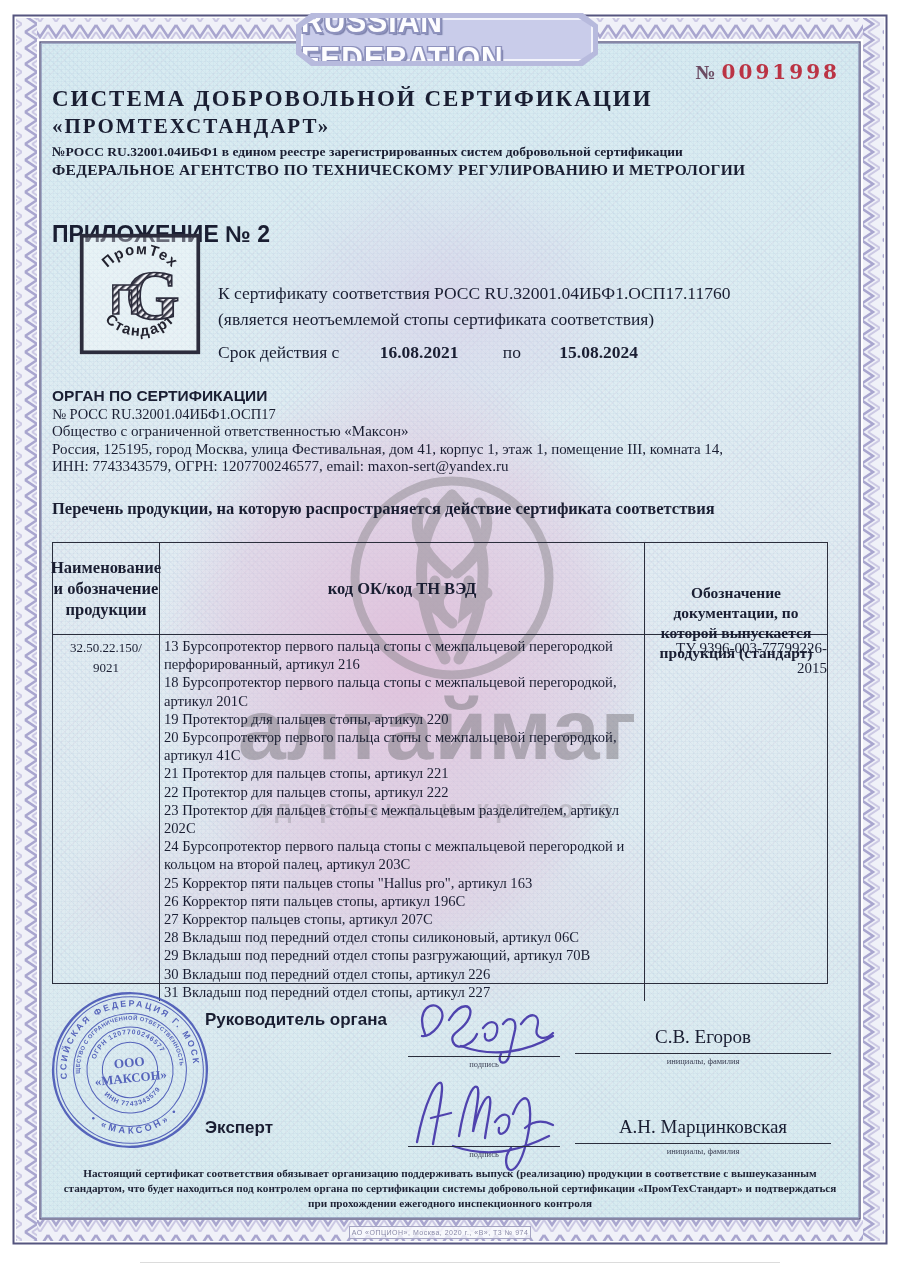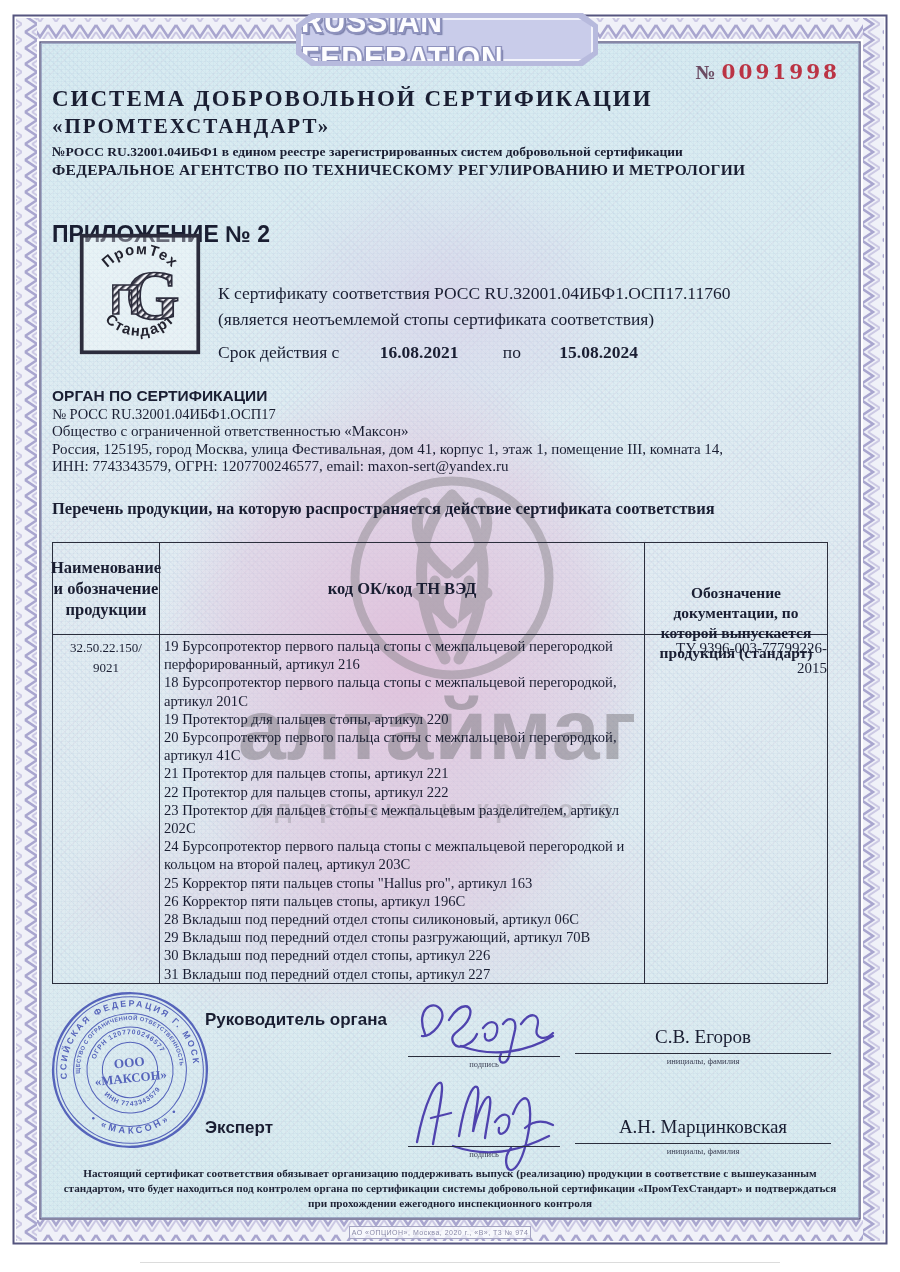--- a/index.html
+++ b/index.html
@@ -225,30 +225,31 @@
       <div>код ОК/код ТН ВЭД</div>
     </div>
     <div class="cell th th3 last-col">
       <div>Обозначение документации, по которой выпускается продукция (стандарт)</div>
     </div>
     <div class="cell body-row td-code">
       <div>32.50.22.150/</div>
       <div>9021</div>
     </div>
     <div class="cell body-row td-items">
-        <div>19 Бурсопротектор первого пальца стопы с межпальцевой перегородкой перфорированный, артикул 216</div>
+        <div>13 Бурсопротектор первого пальца стопы с межпальцевой перегородкой перфорированный, артикул 216</div>
         <div>18 Бурсопротектор первого пальца стопы с межпальцевой перегородкой, артикул 201С</div>
         <div>19 Протектор для пальцев стопы, артикул 220</div>
         <div>20 Бурсопротектор первого пальца стопы с межпальцевой перегородкой, артикул 41С</div>
         <div>21 Протектор для пальцев стопы, артикул 221</div>
         <div>22 Протектор для пальцев стопы, артикул 222</div>
         <div>23 Протектор для пальцев стопы с межпальцевым разделителем, артикул 202С</div>
         <div>24 Бурсопротектор первого пальца стопы с межпальцевой перегородкой и кольцом на второй палец,  артикул 203С</div>
         <div>25 Корректор пяти пальцев стопы "Hallus pro", артикул 163</div>
         <div>26 Корректор пяти пальцев стопы, артикул 196С</div>
+        <div>27 Корректор пальцев стопы, артикул 207С</div>
         <div>28 Вкладыш под передний отдел стопы силиконовый, артикул 06С</div>
         <div>29 Вкладыш под передний отдел стопы разгружающий, артикул 70В</div>
         <div>30 Вкладыш под передний отдел стопы, артикул 226</div>
         <div>31 Вкладыш под передний отдел стопы, артикул 227</div>
       </div>
     <div class="cell body-row td-std last-col">
       <div>ТУ 9396-003-77799226-</div>
       <div>2015</div>
     </div>
   </div>

